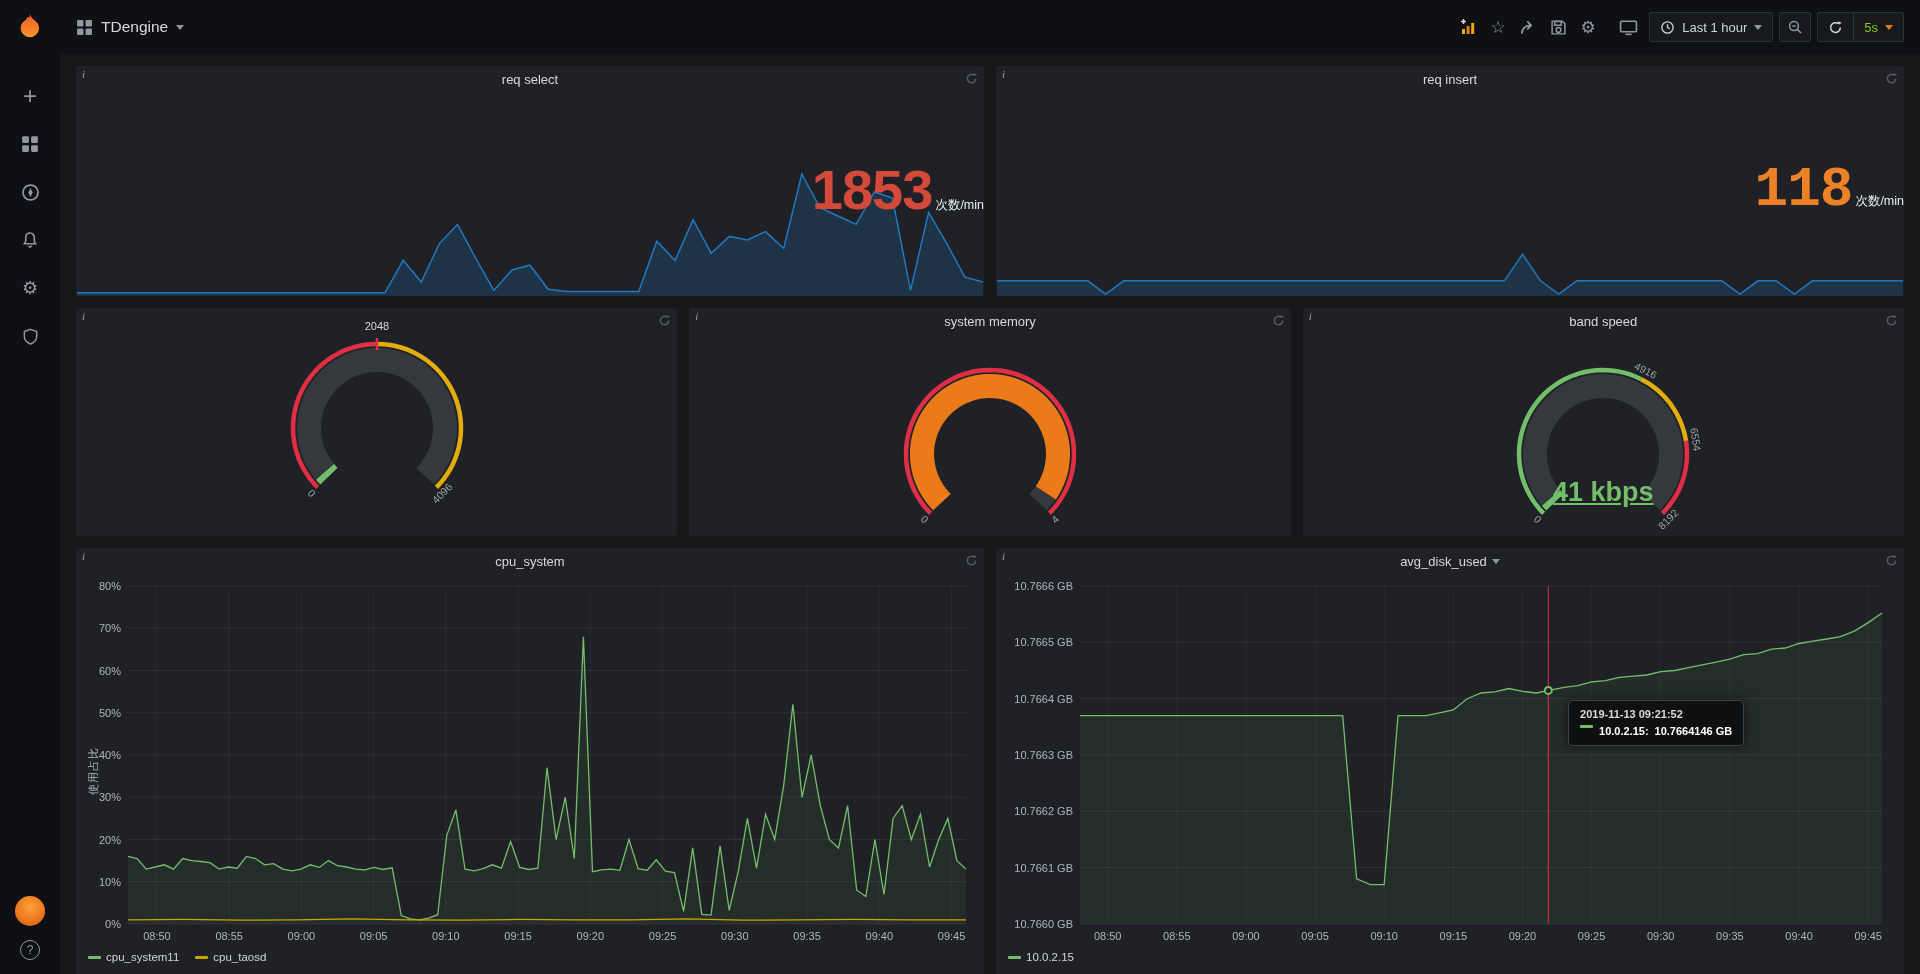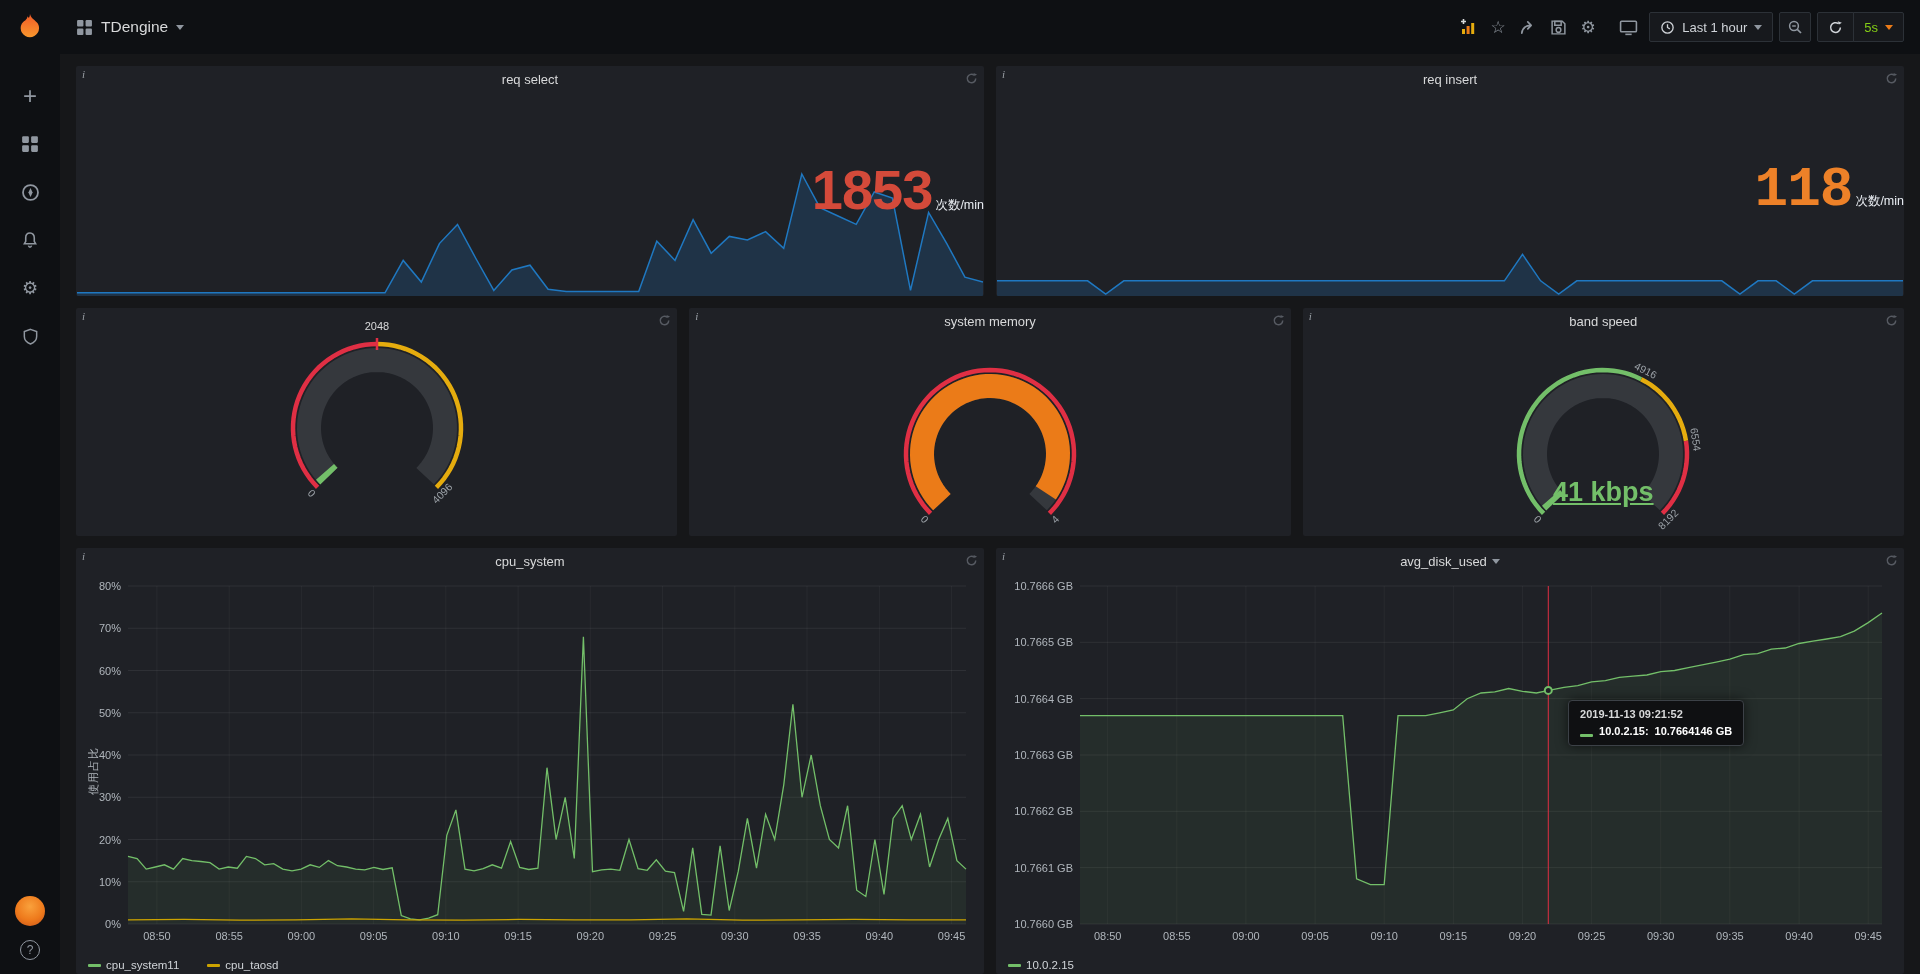--- a/index.html
+++ b/index.html
@@ -53,26 +53,26 @@
   .ss-unit{font-size:12.5px;color:#e9edf2;margin-left:3px}
   .spark{position:absolute;left:1px;right:1px;bottom:0;height:126px;z-index:1}
 
   
   .gauge-host{position:relative;width:280px;height:200px;margin:0 auto}
   .gauge-value{position:absolute;left:0;right:0;top:143px;text-align:center;font-size:27px;font-weight:700;z-index:2}
 
   
   .graph{position:absolute;top:30px;left:4px;right:8px;bottom:28px}
   .graph-ylabel{position:absolute;left:10px;top:58%;transform:rotate(-90deg);transform-origin:left top;font-size:11px;color:#b0b6bc;letter-spacing:1px;z-index:3}
-  .panel-legend{position:absolute;left:12px;bottom:3px;height:20px;display:flex;align-items:flex-end;gap:28px;font-size:11.5px;color:#d0d4d8;z-index:3}
+  .panel-legend{position:absolute;left:12px;bottom:3px;height:20px;display:flex;align-items:flex-start;gap:16px;font-size:11.5px;color:#d0d4d8;z-index:3}
   .legend-item{display:flex;align-items:center;gap:5px;cursor:pointer}
   .legend-line{display:inline-block;width:13px;height:3px;border-radius:1px}
   .graph-tooltip{position:absolute;left:63%;top:152px;background:#0f1012;border:1px solid #3c4147;border-radius:4px;padding:7px 11px 8px;font-size:11px;z-index:6;white-space:nowrap;box-shadow:0 0 12px rgba(0,0,0,.6)}
   .tt-time{font-weight:700;margin-bottom:5px;color:#d8d9da}
-  .tt-row{display:flex;align-items:flex-end;gap:6px;color:#fff;font-weight:700}
+  .tt-row{display:flex;align-items:flex-start;gap:6px;color:#fff;font-weight:700}
 </style>
 </head>
 <body>
 
 <aside class="sidebar">
   <div class="side-logo">
     <svg width="30" height="30" viewBox="0 0 32 32">
       <defs>
           <linearGradient id="lg1" x1="0" y1="1" x2="0" y2="0">
         <stop offset="0" stop-color="#f8972d"></stop>

